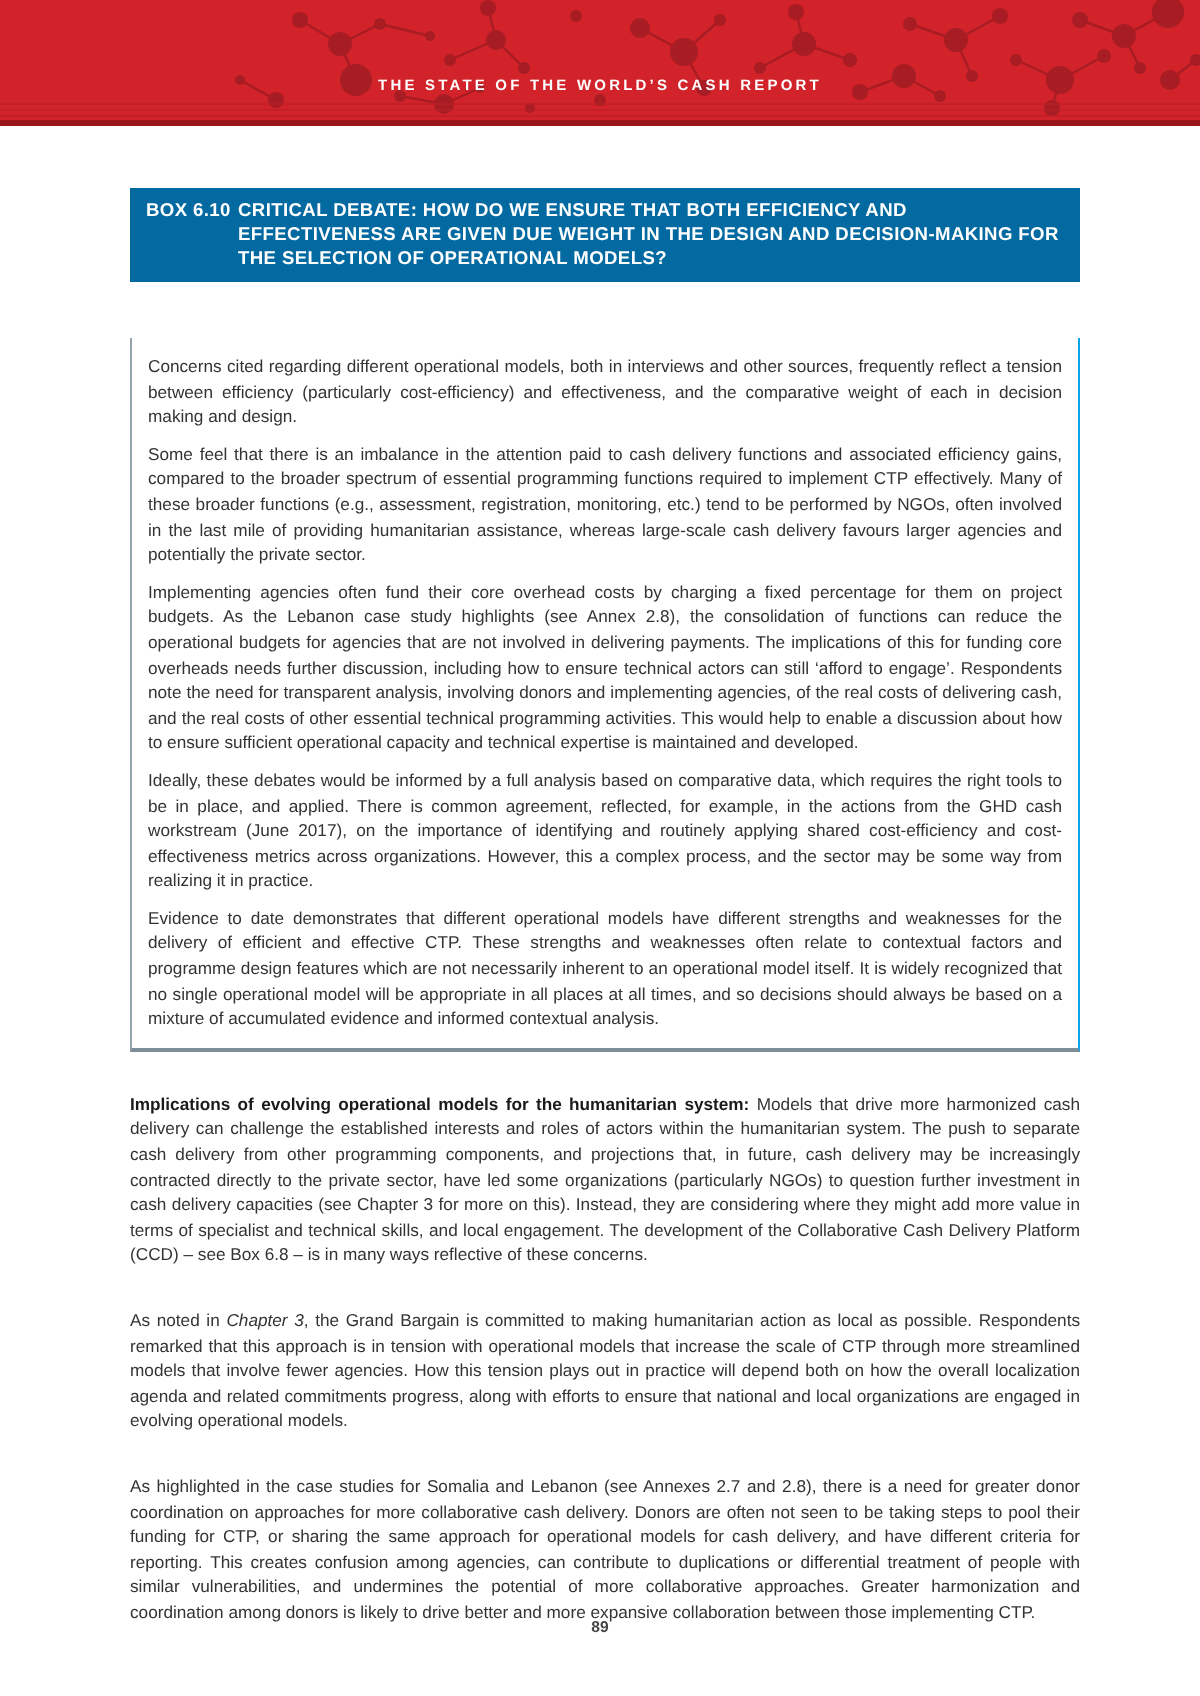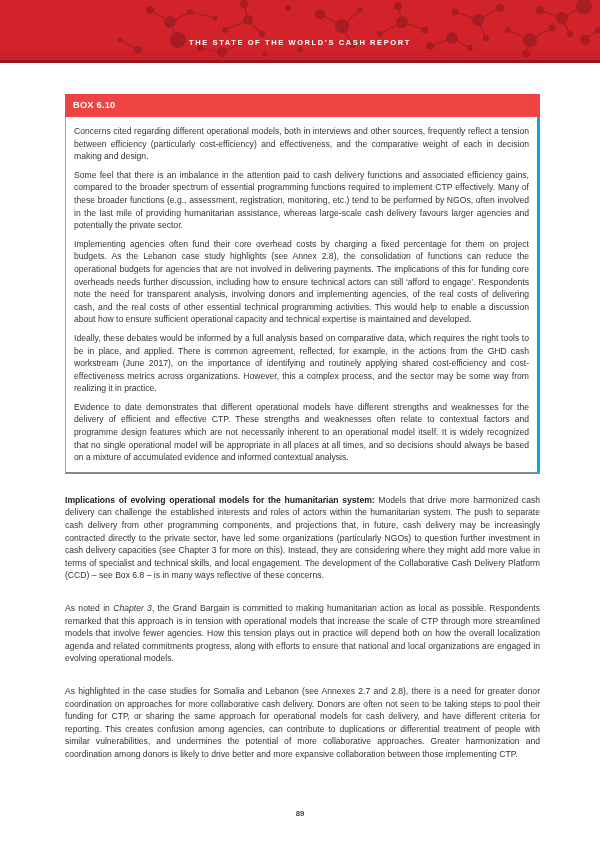--- a/index.html
+++ b/index.html
@@ -21,29 +21,29 @@
   .logo-row{display:flex;align-items:center;gap:5px;}
   .logo-name{font-size:17px;font-weight:bold;letter-spacing:0.5px;line-height:18px;}
   .logo-tagline{font-size:4.6px;letter-spacing:0.3px;margin-top:2px;border-top:1px solid rgba(255,255,255,.85);padding-top:1.5px;white-space:nowrap;}
   .banner-title{
     position:absolute;left:0;right:0;top:38px;text-align:center;z-index:2;
     color:#ffffff;font-size:7.5px;font-weight:600;letter-spacing:1.6px;
   }
   
   .content{margin:31px 60px 0 65px;}
   .box-header{
-    background:#ef4444;color:#ffffff;display:flex;
+    background:#0369a1;color:#ffffff;display:flex;
     padding:5px 10px 6px 8px;
   }
   .box-label{flex:0 0 46px;font-weight:bold;font-size:9.3px;line-height:12px;letter-spacing:0.2px;}
   .box-title{flex:1;font-weight:bold;font-size:9.3px;line-height:12px;letter-spacing:0.2px;}
   .box-body{
-    border-left:1px solid #95a3ad;border-right:3px solid #0ea5e9;
+    border-left:1px solid #95a3ad;border-right:1px solid #0ea5e9;
     border-bottom:2px solid #7d8e99;
-    padding:2px 8px 8px 8px;background:#ffffff;
+    padding:2px 8px 8px 8px;background:#ffffff;margin-top:28px;
   }
   p.doc{
     font-size:8.6px;line-height:12.6px;color:#333333;
     text-align:justify;margin:6px 0 0 0;
   }
   .main-text{margin-top:9px;}
   .main-text p.doc{margin-top:20px;}
   .lead-bold{font-weight:bold;color:#1a1a1a;}
   .ital{font-style:italic;}
   
@@ -123,20 +123,21 @@
 
 
   <div class="banner-title">THE STATE OF THE WORLD’S CASH REPORT</div>
 </div>
 
 <div class="content">
 
   <div>
     <div class="box-header">
       <div class="box-label">BOX 6.10</div>
+      <div class="box-title">CRITICAL DEBATE: HOW DO WE ENSURE THAT BOTH EFFICIENCY AND EFFECTIVENESS ARE GIVEN DUE WEIGHT IN THE DESIGN AND DECISION-MAKING FOR THE SELECTION OF OPERATIONAL MODELS?</div>
     </div>
     <div class="box-body">
       <p class="doc">Concerns cited regarding different operational models, both in interviews and other sources, frequently reflect a tension between efficiency (particularly cost-efficiency) and effectiveness, and the comparative weight of each in decision making and design.</p>
       <p class="doc">Some feel that there is an imbalance in the attention paid to cash delivery functions and associated efficiency gains, compared to the broader spectrum of essential programming functions required to implement CTP effectively. Many of these broader functions (e.g., assessment, registration, monitoring, etc.) tend to be performed by NGOs, often involved in the last mile of providing humanitarian assistance, whereas large-scale cash delivery favours larger agencies and potentially the private sector.</p>
       <p class="doc">Implementing agencies often fund their core overhead costs by charging a fixed percentage for them on project budgets. As the Lebanon case study highlights (see Annex 2.8), the consolidation of functions can reduce the operational budgets for agencies that are not involved in delivering payments. The implications of this for funding core overheads needs further discussion, including how to ensure technical actors can still ‘afford to engage’. Respondents note the need for transparent analysis, involving donors and implementing agencies, of the real costs of delivering cash, and the real costs of other essential technical programming activities. This would help to enable a discussion about how to ensure sufficient operational capacity and technical expertise is maintained and developed.</p>
       <p class="doc">Ideally, these debates would be informed by a full analysis based on comparative data, which requires the right tools to be in place, and applied. There is common agreement, reflected, for example, in the actions from the GHD cash workstream (June 2017), on the importance of identifying and routinely applying shared cost-efficiency and cost-effectiveness metrics across organizations. However, this a complex process, and the sector may be some way from realizing it in practice.</p>
       <p class="doc">Evidence to date demonstrates that different operational models have different strengths and weaknesses for the delivery of efficient and effective CTP. These strengths and weaknesses often relate to contextual factors and programme design features which are not necessarily inherent to an operational model itself. It is widely recognized that no single operational model will be appropriate in all places at all times, and so decisions should always be based on a mixture of accumulated evidence and informed contextual analysis.</p>
     </div>
   </div>
 

